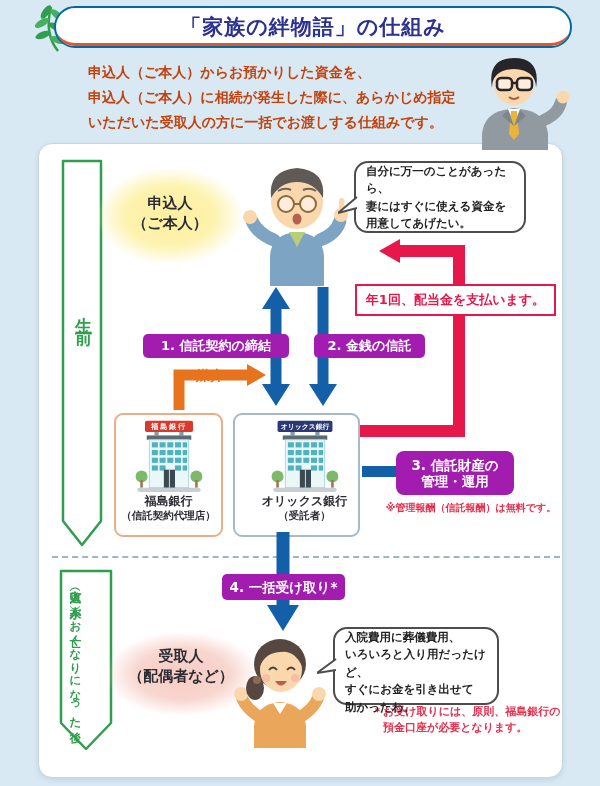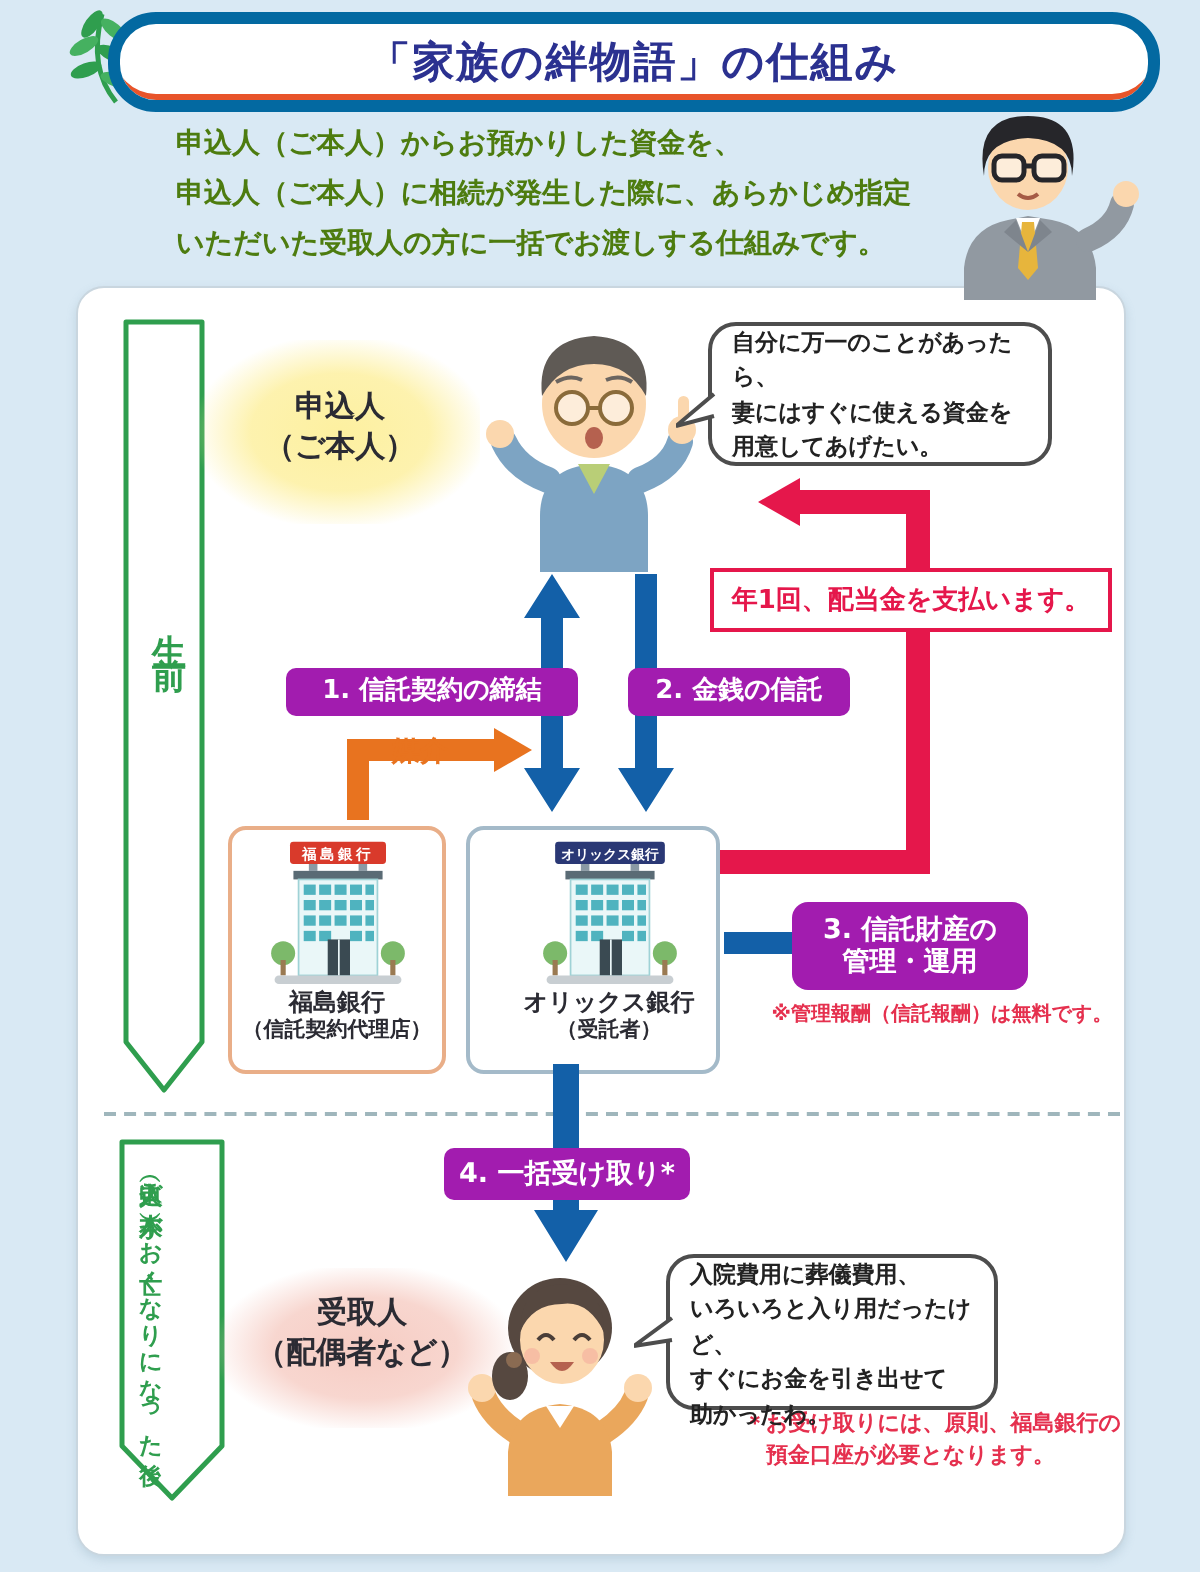--- a/index.html
+++ b/index.html
@@ -5,26 +5,26 @@
   html,body{margin:0;padding:0;}
   body{
     width:600px;height:786px;position:relative;overflow:hidden;
     background:#d9e9f4;
     font-family:"DejaVu Sans","Liberation Sans",sans-serif;
   }
   .abs{position:absolute;}
   
   .title-box{
     left:54px;top:6px;width:514px;height:38px;
-    background:#fff;border:6px solid #0369a1;border-radius:24px;
+    background:#fff;border:2px solid #0369a1;border-radius:24px;
     box-shadow:inset 0 -6px 0 -3px #e8542a;
     display:flex;align-items:center;justify-content:center;
   }
   .title-text{font-size:21px;font-weight:bold;color:#2b3190;letter-spacing:1px;}
-  .intro{left:88px;top:60px;width:380px;font-size:14px;font-weight:bold;color:#4d7c0f;line-height:1.8;}
+  .intro{left:88px;top:60px;width:380px;font-size:14px;font-weight:bold;color:#c2410c;line-height:1.8;}
   
   .panel{left:38px;top:143px;width:523px;height:633px;background:#fff;border:1px solid #c9d6df;border-radius:14px;box-shadow:0 2px 5px rgba(120,150,170,.25);}
   
   .glow-yellow{left:100px;top:170px;width:140px;height:92px;background:radial-gradient(ellipse at center,#fdf0a0 0%,rgba(253,240,160,.85) 45%,rgba(253,240,160,0) 75%);}
   .glow-pink{left:110px;top:634px;width:145px;height:80px;background:radial-gradient(ellipse at center,#f6ccc3 0%,rgba(246,204,195,.8) 45%,rgba(246,204,195,0) 75%);}
   .person-label{font-size:15px;font-weight:bold;color:#2b2b33;text-align:center;line-height:1.35;}
   
   .step-box{background:#a21caf;color:#fff;border-radius:5px;font-weight:bold;font-size:13px;display:flex;flex-direction:column;align-items:center;justify-content:center;text-align:center;line-height:1.2;}
   
   .bank-box{background:#fff;border-radius:9px;display:flex;flex-direction:column;align-items:center;}

